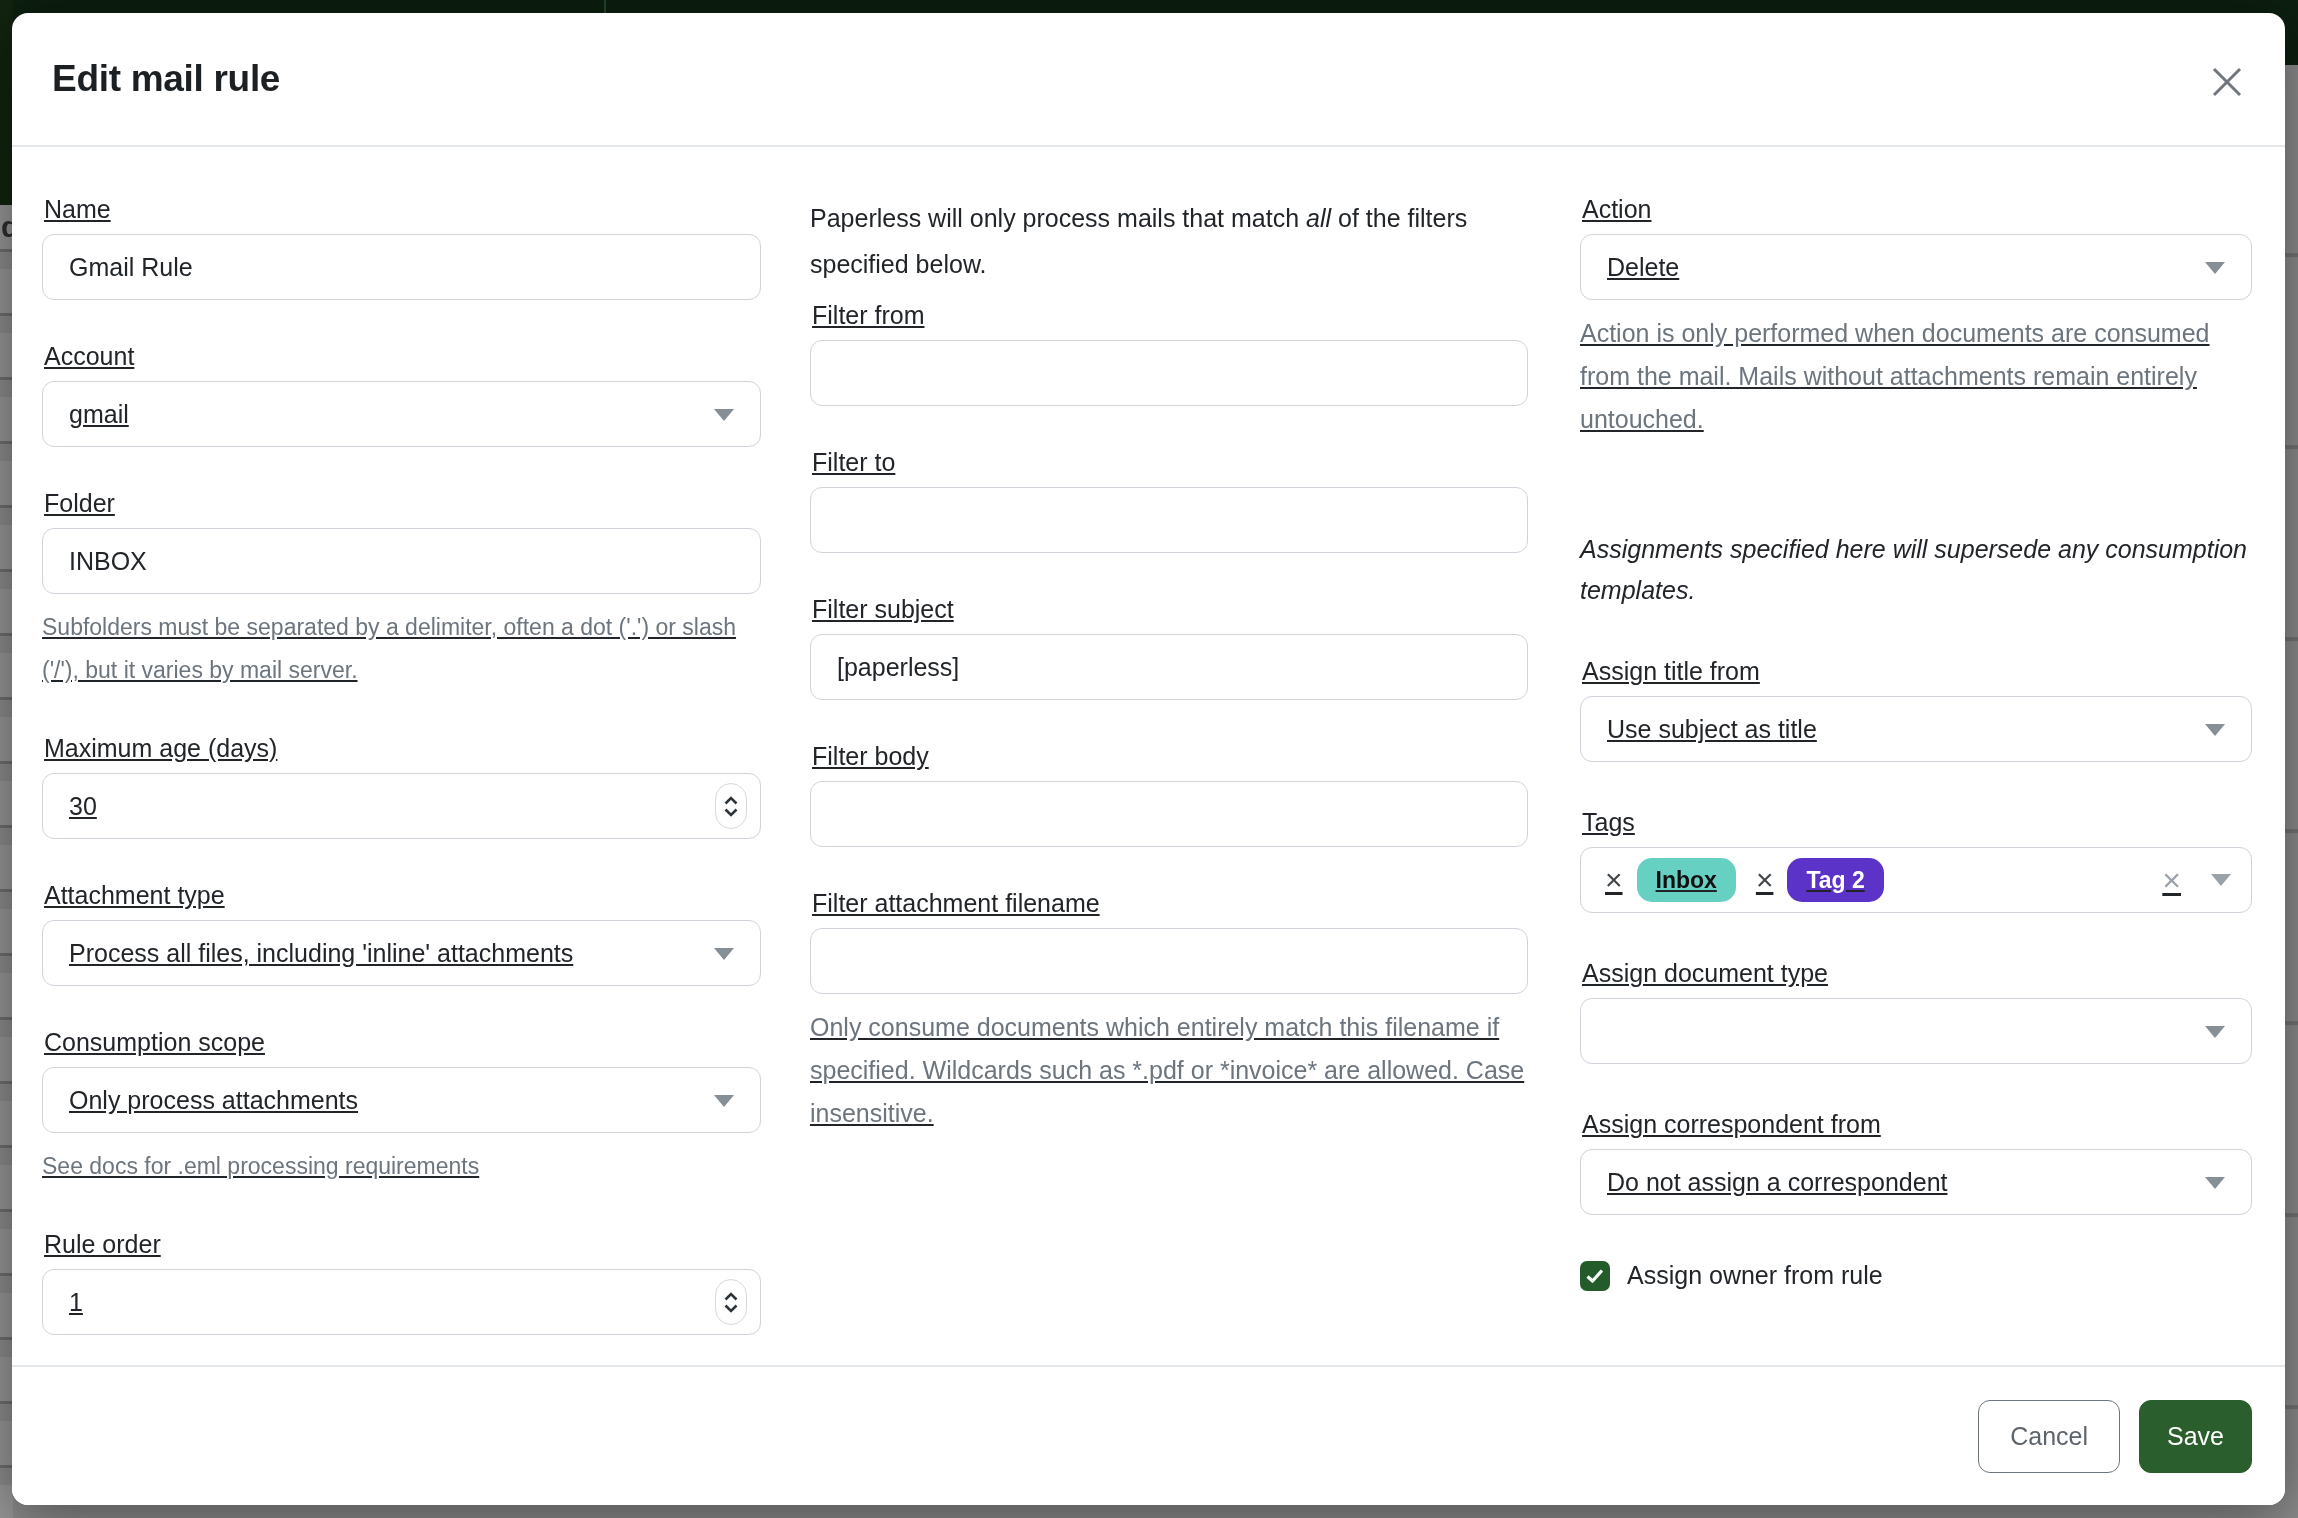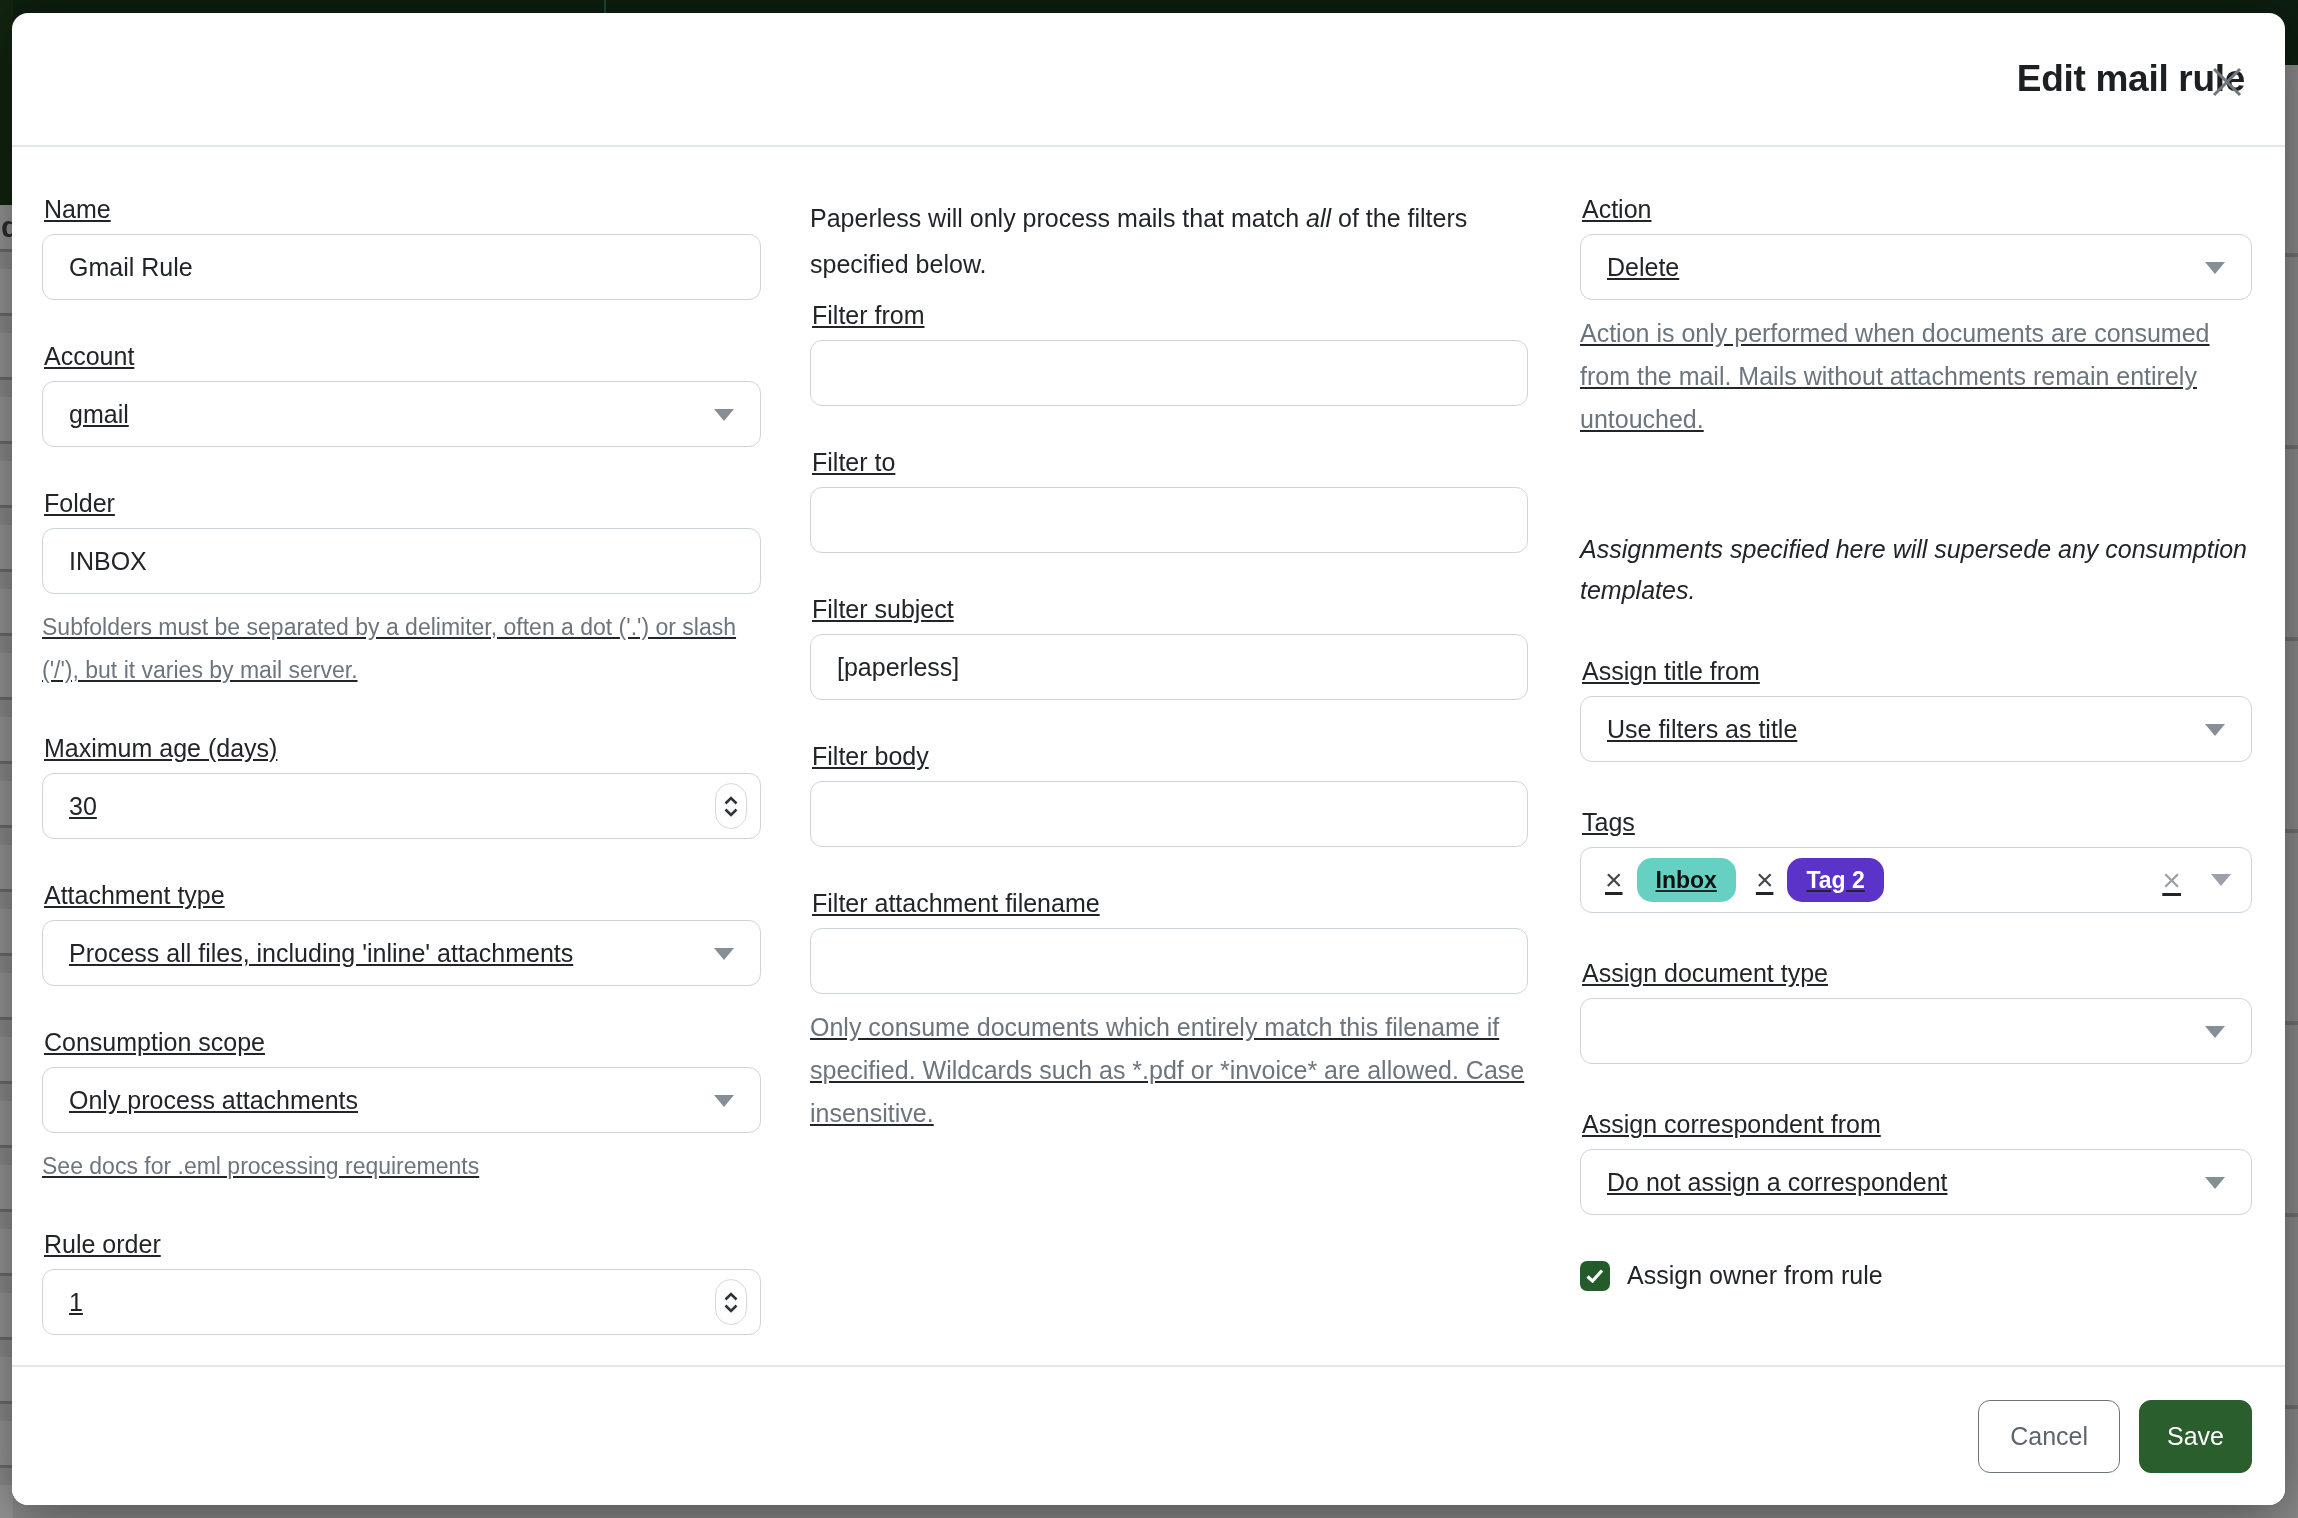--- a/index.html
+++ b/index.html
@@ -29,21 +29,21 @@
   
   .modal {
     position:absolute; left:12px; top:13px; width:2273px; height:1492px;
     background:#ffffff; border-radius:16px;
     box-shadow: 0 12px 60px rgba(0,0,0,.45);
     overflow:hidden;
   }
   .modal-header {
     position:absolute; top:0; left:0; right:0; height:134px;
     border-bottom:2px solid #e4e7ea;
-    display:flex; align-items:center; padding:0 40px;justify-content:flex-end;
+    display:flex; align-items:center; padding:0 40px;
   }
   .modal-title { font-size:37px; font-weight:600; letter-spacing:-0.3px; color:#1c2023; }
   .close-btn {
     position:absolute; top:48px; right:36px; width:44px; height:44px;
     background:none; border:none; cursor:pointer;
     display:flex; align-items:center; justify-content:center;
   }
 
   .modal-body { position:absolute; top:136px; left:0; right:0; bottom:140px; padding:46px 0 0 30px; display:flex; }
   .col { flex:none; }
@@ -247,21 +247,21 @@
           <span class="select-caret"></span>
         </div>
         <div class="hint" style="font-size:25px;">Action is only performed when documents are consumed from the mail. Mails without attachments remain entirely untouched.</div>
       </div>
 
       <div class="note-italic">Assignments specified here will supersede any consumption templates.</div>
 
       <div class="group">
         <label class="field-label">Assign title from</label>
         <div class="control">
-          <span>Use filters as title</span>
+          <span>Use subject as title</span>
           <span class="select-caret"></span>
         </div>
       </div>
 
       <div class="group">
         <label class="field-label">Tags</label>
         <div class="control tags-box">
           <span style="display:flex;align-items:center;">
               <span class="tag-remove">×</span>
               <span class="tag-chip" style="background: rgb(102, 209, 195); color: rgb(16, 16, 16);">Inbox</span>

